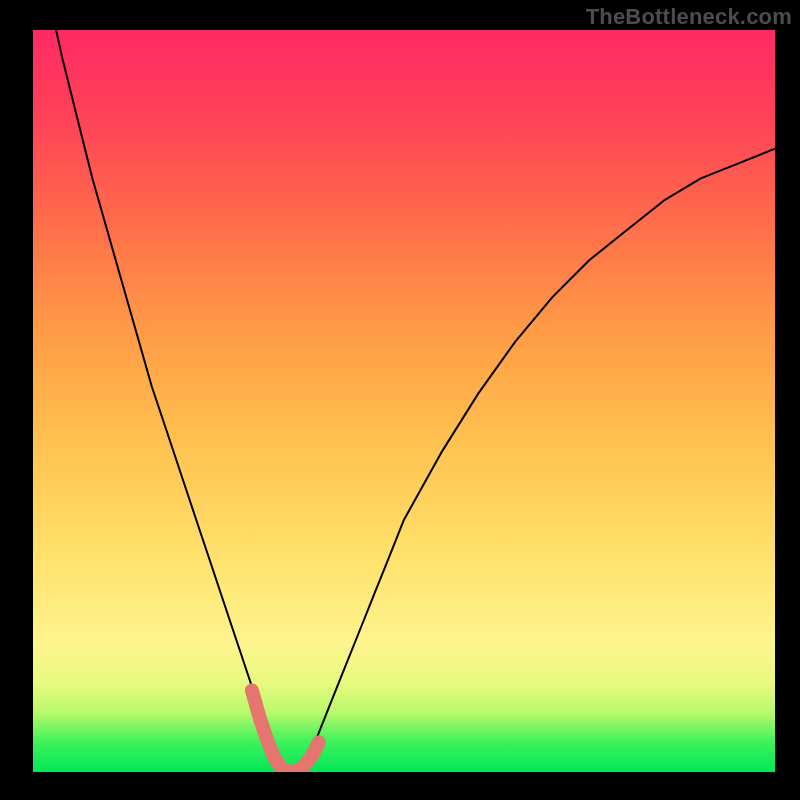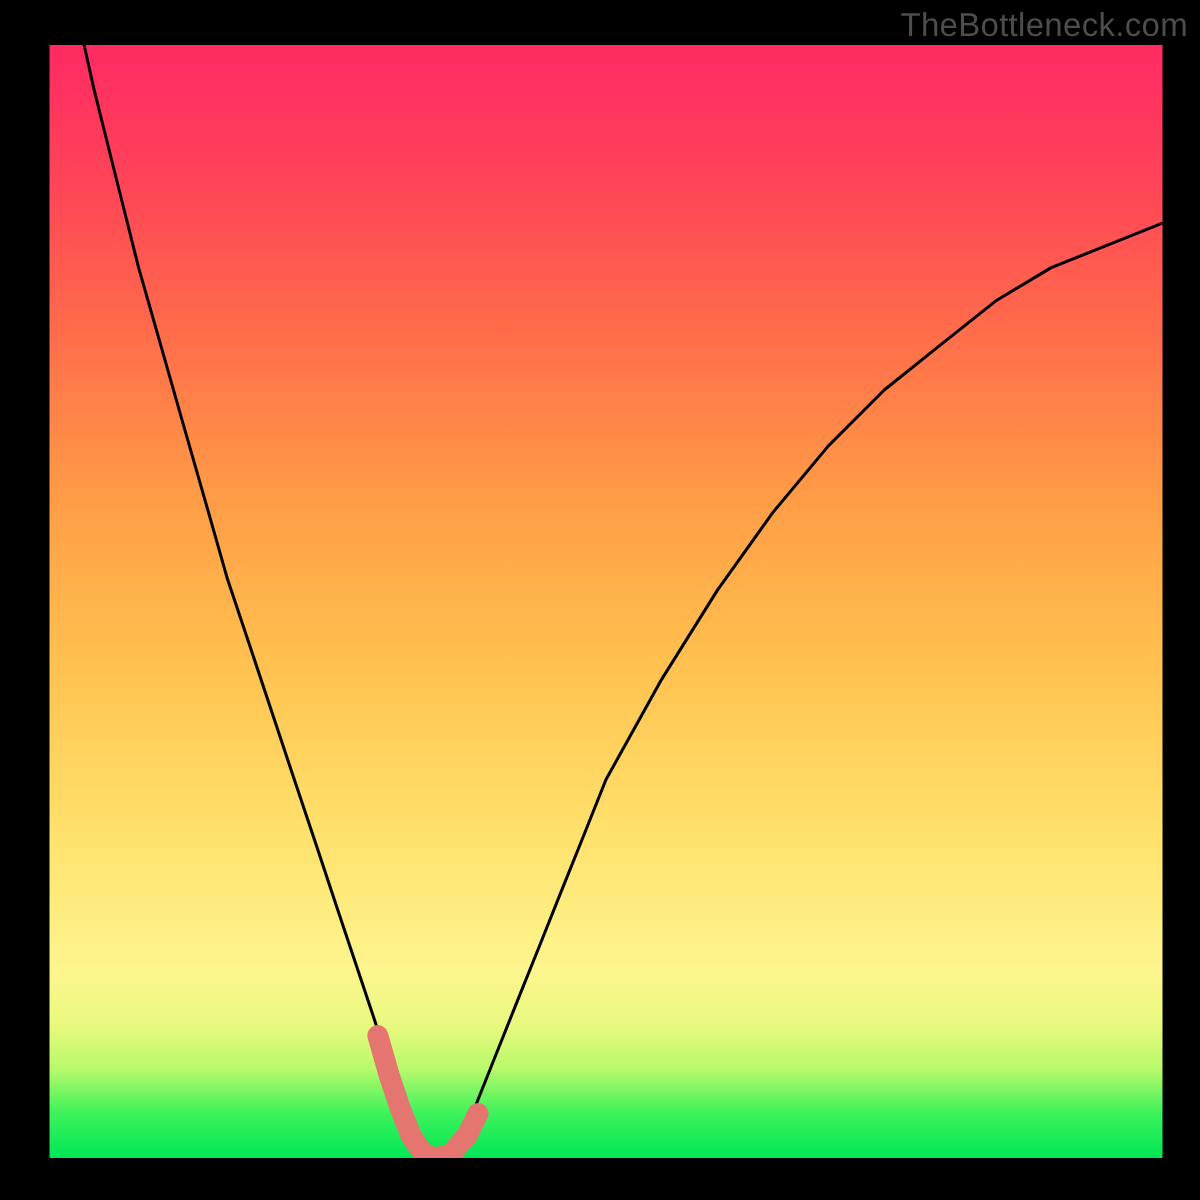--- a/index.html
+++ b/index.html
@@ -15,21 +15,21 @@
     position: relative;
     width: 800px;
     height: 800px;
   }
   .watermark {
     position: absolute;
     top: 4px;
     right: 8px;
     color: #4d4d4d;
     font-size: 22px;
-    font-weight: 400;
+    font-weight: 700;
     letter-spacing: 0.2px;
     user-select: none;
   }
   svg.plot {
     position: absolute;
     left: 0;
     top: 0;
   }
 </style>
 </head>

